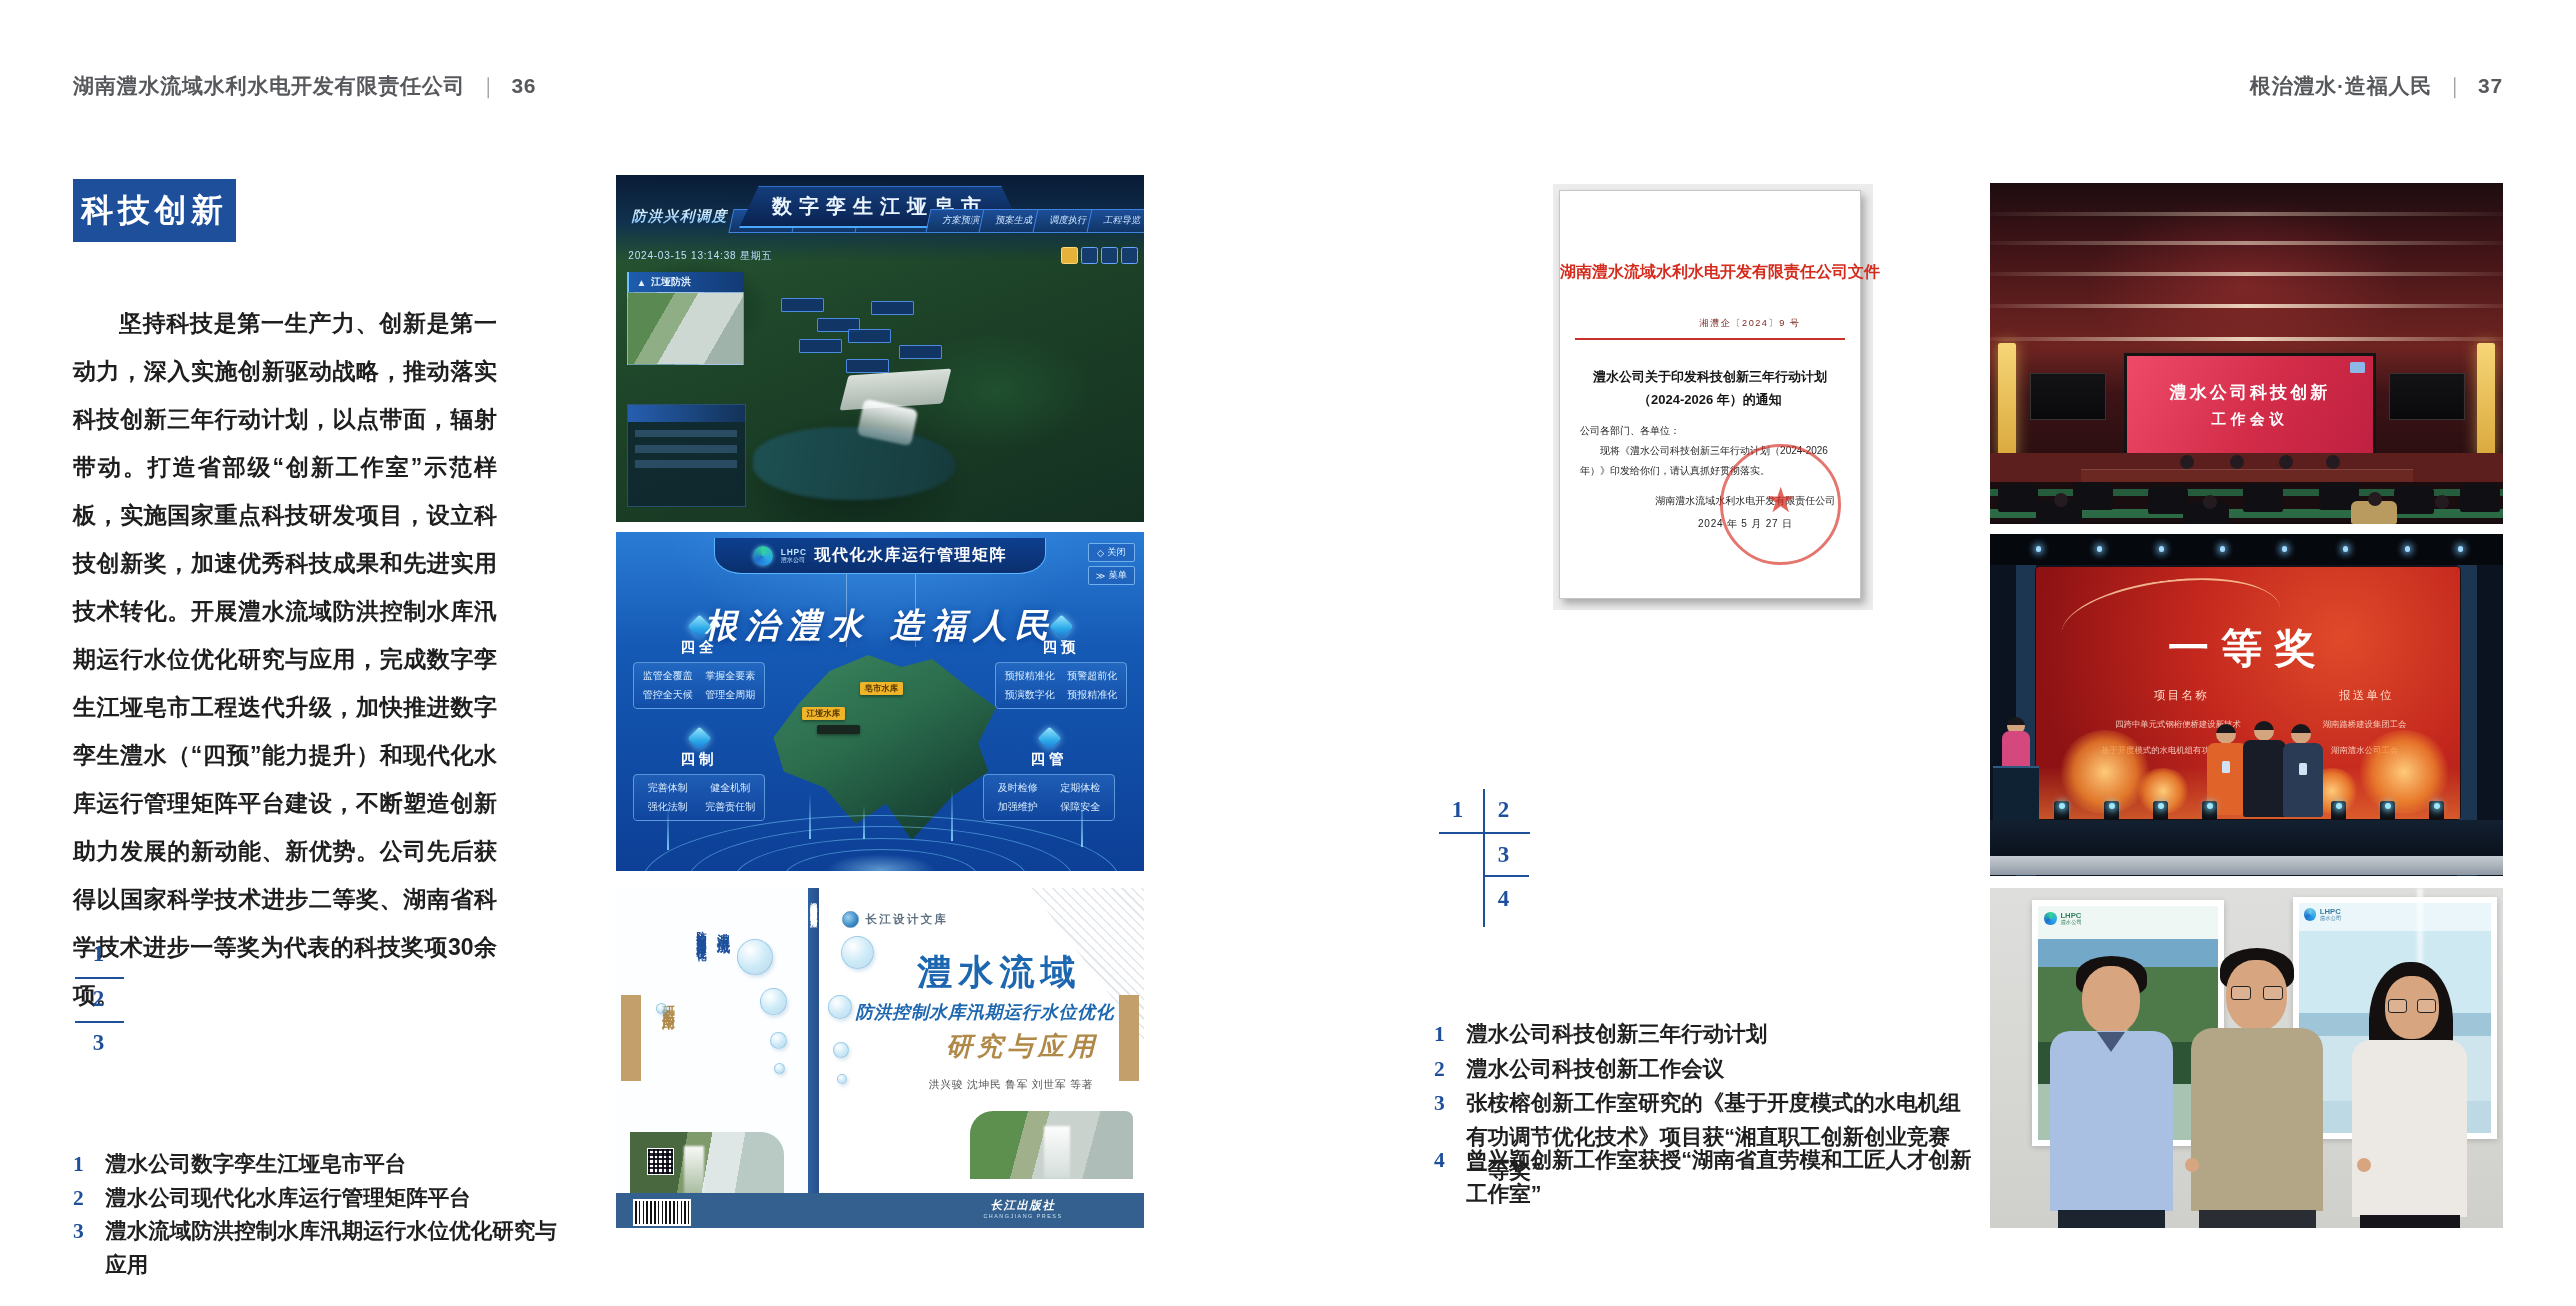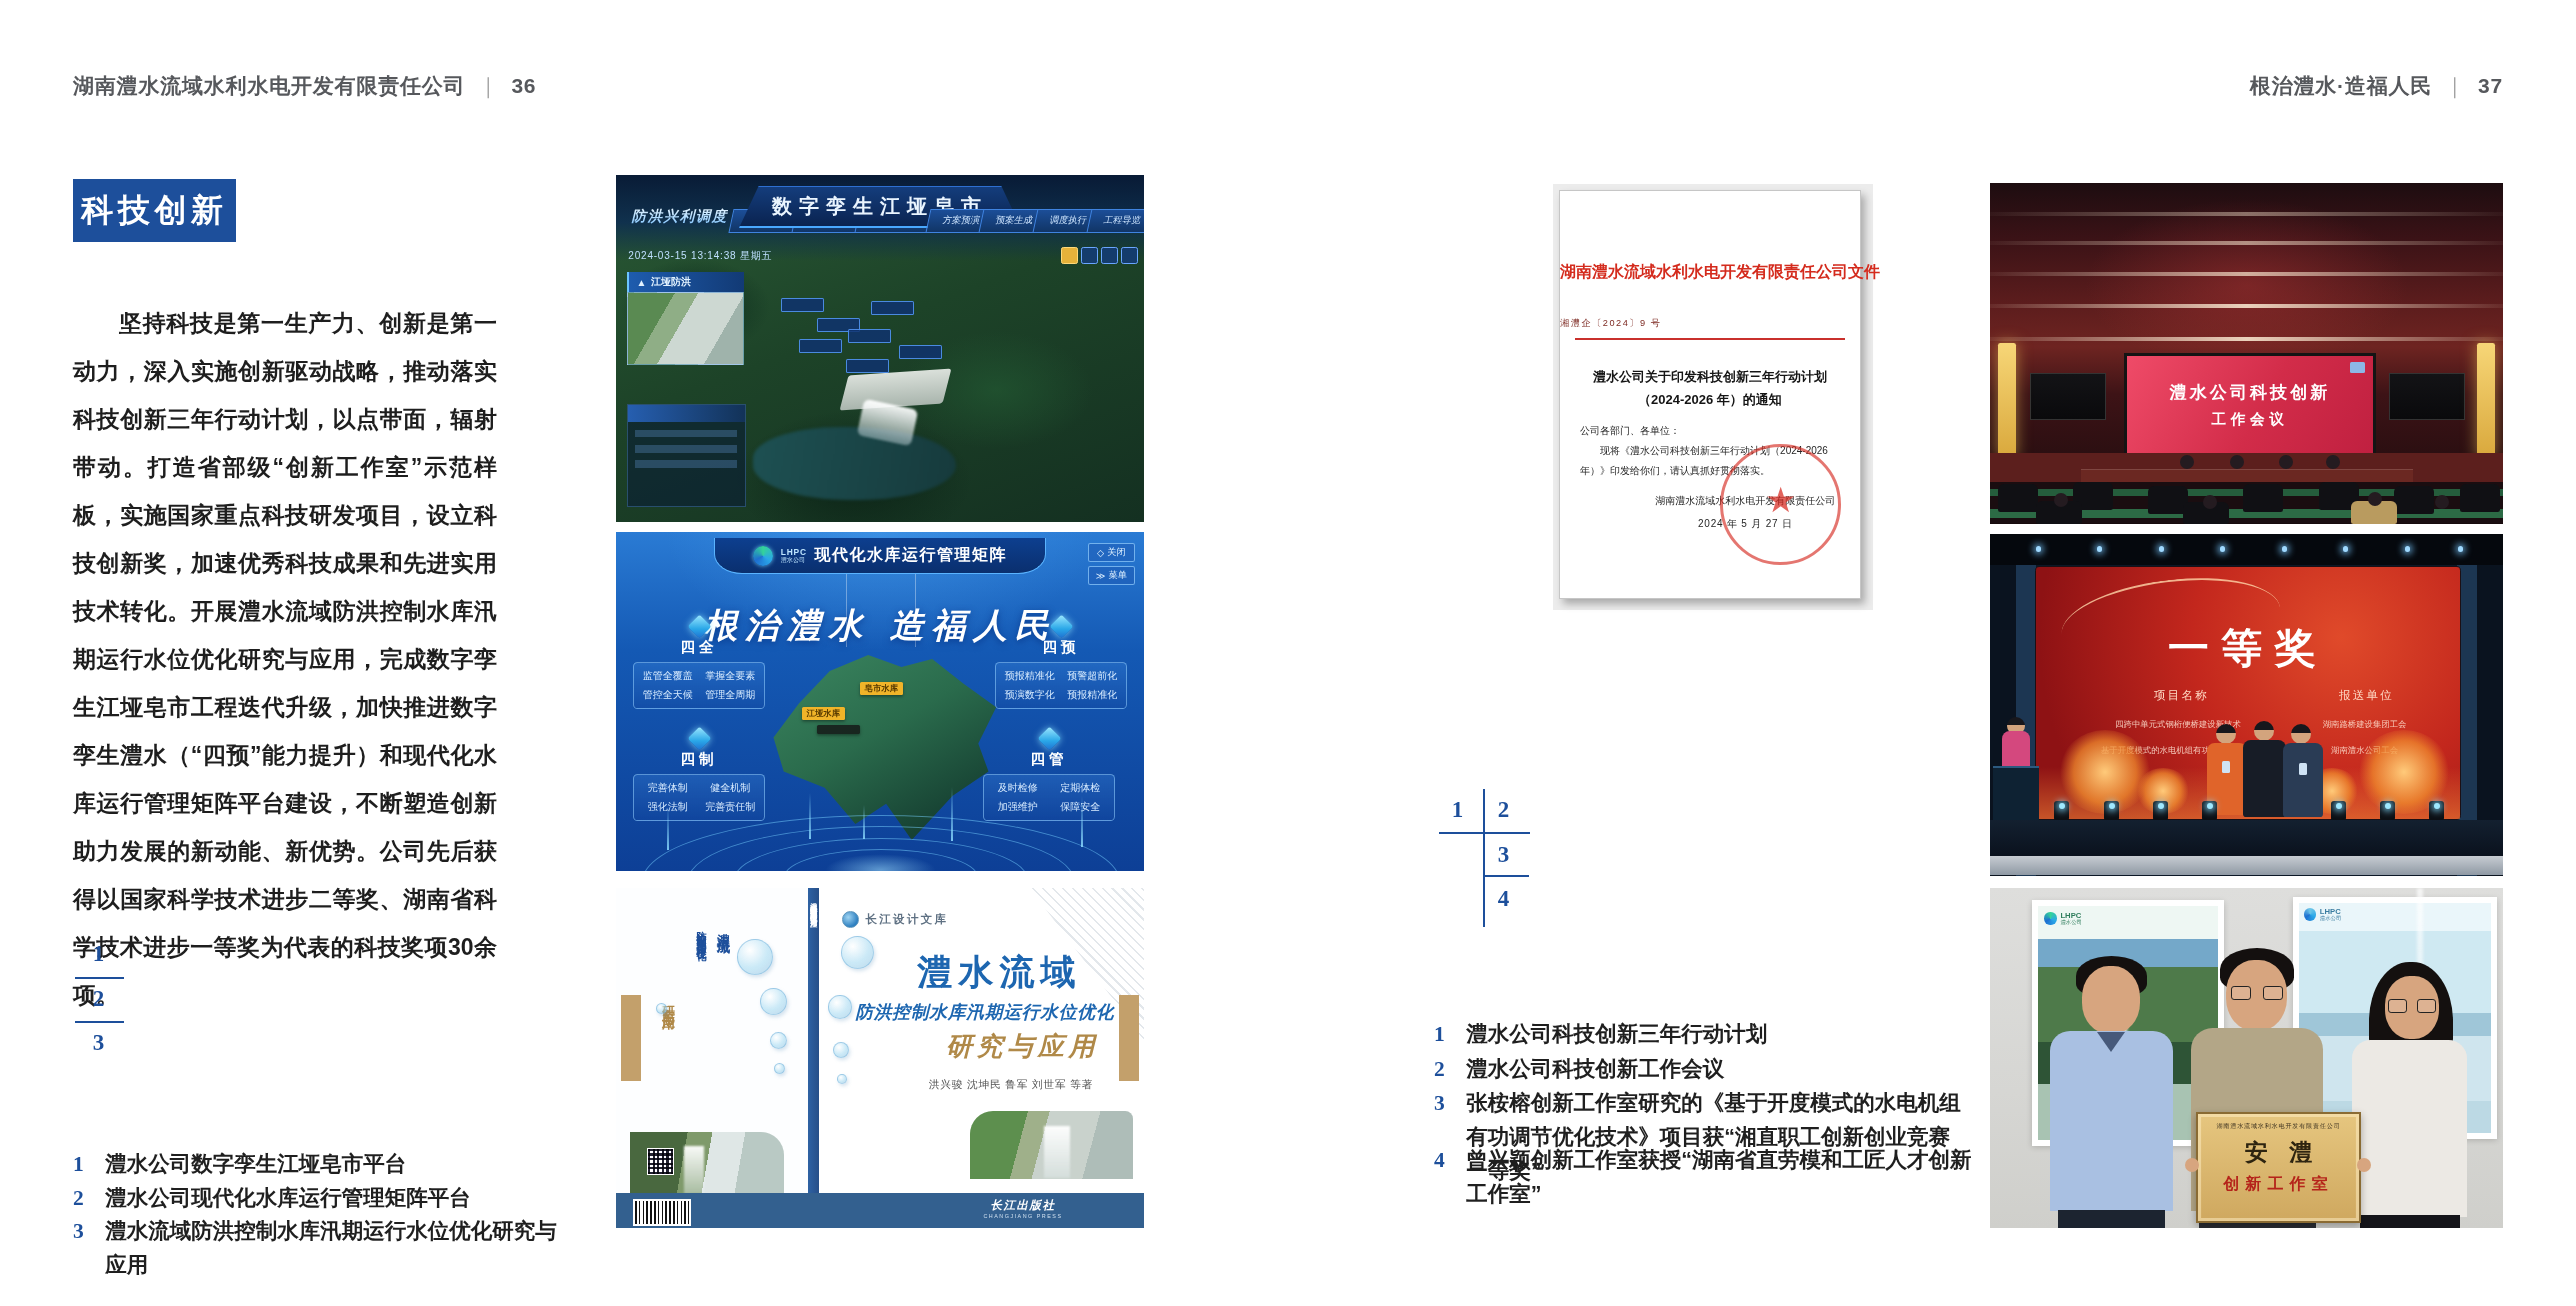--- a/index.html
+++ b/index.html
@@ -132,21 +132,21 @@
   .f3-pub .en{font-size:5.4px;letter-spacing:1.5px;color:#cfe0f0;}
   .f3-barcode{position:absolute;left:17px;top:311px;width:54px;height:23px;background:
     repeating-linear-gradient(90deg,#111 0 1.5px,#fff 1.5px 3.8px);border:2.3px solid #fff;}
   .f3-qr{position:absolute;left:31px;top:260px;width:24.6px;height:24.6px;background:
     repeating-linear-gradient(90deg,#223 0 2.3px,#fff 2.3px 4.6px),repeating-linear-gradient(0deg,#223 0 2.3px,#fff 2.3px 4.6px);background-blend-mode:multiply;border:1.5px solid #fff;}
 
   
   .doc{position:absolute;left:1553px;top:184px;width:320px;height:426px;background:#ececec;}
   .doc-sheet{position:absolute;left:6.1px;top:6.1px;right:12.3px;bottom:10.7px;background:#fff;border:0.8px solid #c6c6c6;box-shadow:3.8px 4.6px 7.7px rgba(0,0,0,.28);}
   .doc-hd{position:absolute;top:71px;left:0;width:100%;text-align:center;color:#d42b1d;font-size:16px;font-weight:bold;letter-spacing:0px;white-space:nowrap;}
-  .doc-no{position:absolute;top:126px;left:0;width:100%;color:#7d2a22;font-size:9.2px;letter-spacing:1.5px;}
+  .doc-no{position:absolute;top:126px;left:0;width:100%;text-align:center;color:#7d2a22;font-size:9.2px;letter-spacing:1.5px;padding-left:40px;}
   .doc-rule{position:absolute;top:147px;left:5%;width:90%;height:1.5px;background:#c9302c;}
   .doc-title{position:absolute;top:174px;left:0;width:100%;text-align:center;color:#151515;font-size:13px;font-weight:bold;line-height:23px;}
   .doc-body{position:absolute;top:230px;left:20px;right:15.4px;font-size:10px;color:#262626;line-height:20px;}
   .doc-body .indent{text-indent:2em;}
   .doc-sign{position:absolute;top:303px;left:77px;right:6.1px;text-align:center;font-size:10px;color:#262626;}
   .doc-date{position:absolute;top:326px;left:77px;right:6.1px;text-align:center;font-size:10px;color:#262626;letter-spacing:0.8px;}
   .doc-seal{position:absolute;top:253px;left:160px;width:115px;height:115px;border:3.1px solid rgba(214,40,30,.7);border-radius:50%;opacity:.9;}
   .doc-seal .star{position:absolute;top:35px;left:0;width:100%;text-align:center;font-size:35px;color:rgba(214,40,30,.8);line-height:1;}
 
   
@@ -586,23 +586,18 @@
     <div class="gp-body" style="left:201px;top:140px;width:132px;height:183px;background:#b3a687;border-radius:21.5px 21.5px 0 0;"></div>
     <div class="gp-body" style="left:209px;top:322px;width:117px;height:17.7px;background:#2a2d33;"></div>
 
     <div class="gp-hair" style="left:379px;top:74px;width:84px;height:123px;border-radius:48% 48% 38% 38%;"></div>
     <div class="gp-face" style="left:395px;top:88px;width:54px;height:63px;"></div>
     <div class="gp-glass" style="left:398px;top:111px;width:17px;"></div>
     <div class="gp-glass" style="left:427px;top:111px;width:17px;"></div>
     <div class="gp-body" style="left:362px;top:152px;width:115px;height:177px;background:#ece9e4;border-radius:18.4px 18.4px 0 0;"></div>
     <div class="gp-body" style="left:370px;top:327px;width:100px;height:13px;background:#15151a;"></div>
 
-    <div class="gp-plaque">
-      <div class="hd">湖南澧水流域水利水电开发有限责任公司</div>
-      <div class="main">安澧</div>
-      <div class="sub">创新工作室</div>
-    </div>
     <div class="gp-hand" style="left:195px;top:270px;"></div>
     <div class="gp-hand" style="left:367px;top:270px;"></div>
   </div>
 
 </div>
 
 
 </body></html>

